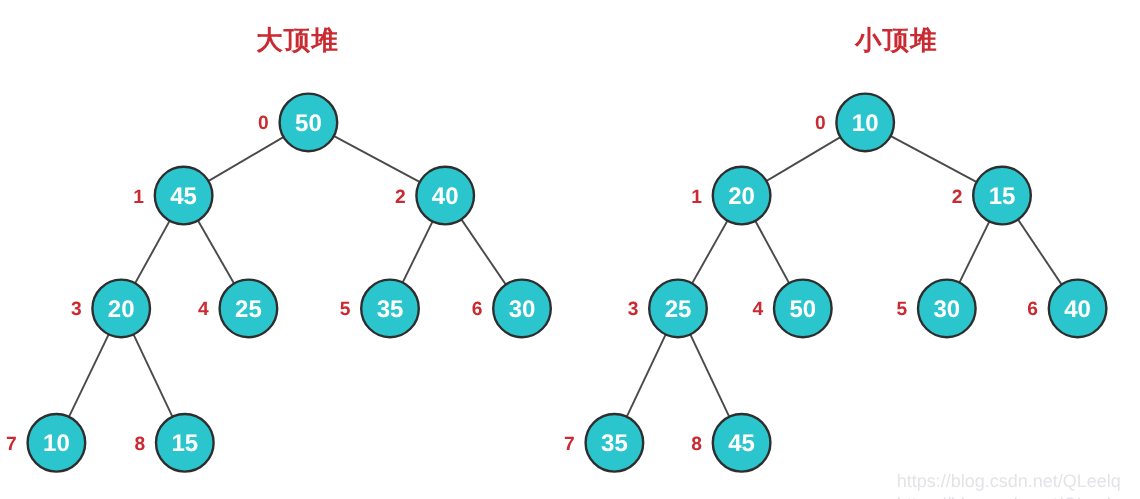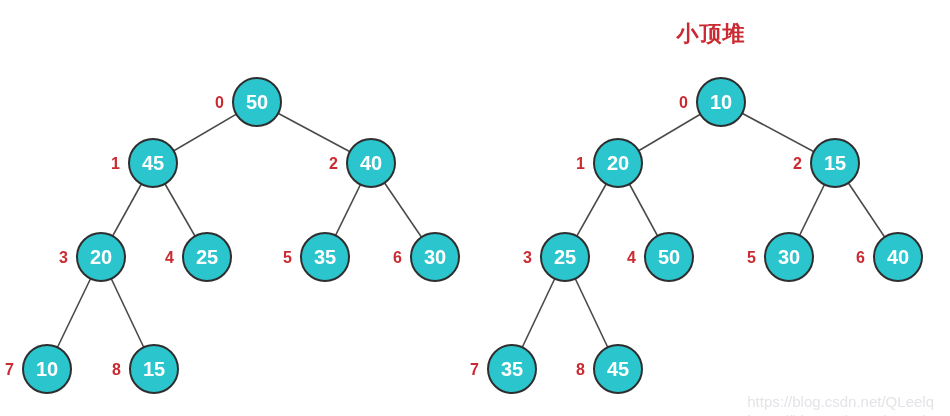--- a/index.html
+++ b/index.html
@@ -20,21 +20,21 @@
     top: 19px;
     width: 160px;
     text-align: center;
     font-size: 22px;
     font-weight: bold;
     color: #ca2a31;
     letter-spacing: 1px;
     white-space: nowrap;
   }
   .title-max { left: 168px; }
-  .title-min { left: 631px; }
+  .title-min { left: 667px; }
   #heap-svg {
     position: absolute;
     left: 0;
     top: 0;
   }
   .watermark {
     position: absolute;
     right: 16px;
     bottom: -14px;
     text-align: right;
@@ -151,20 +151,21 @@
         <text x="512" y="369" dy="0.36em" text-anchor="middle" fill="#ffffff" font-size="20" font-weight="bold" font-family="&quot;Liberation Sans&quot;,&quot;DejaVu Sans&quot;,sans-serif">35</text>
         <text x="479" y="369" dy="0.36em" text-anchor="end" fill="#ca2a31" font-size="16" font-weight="bold" font-family="&quot;Liberation Sans&quot;,&quot;DejaVu Sans&quot;,sans-serif">7</text>
       </g>
       <g>
         <circle cx="618" cy="369" r="24" fill="#2bc5ce" stroke="#2e2e2e" stroke-width="2"></circle>
         <text x="618" y="369" dy="0.36em" text-anchor="middle" fill="#ffffff" font-size="20" font-weight="bold" font-family="&quot;Liberation Sans&quot;,&quot;DejaVu Sans&quot;,sans-serif">45</text>
         <text x="585" y="369" dy="0.36em" text-anchor="end" fill="#ca2a31" font-size="16" font-weight="bold" font-family="&quot;Liberation Sans&quot;,&quot;DejaVu Sans&quot;,sans-serif">8</text>
       </g>
     </svg>
 
+  <div class="tree-title title-max">大顶堆</div>
 
   <div class="tree-title title-min">小顶堆</div>
 
   <div class="watermark">
     <div>https://blog.csdn.net/QLeelq</div>
     <div>https://blog.csdn.net/QLeelq</div>
   </div>
 </div>
 
 </body></html>

